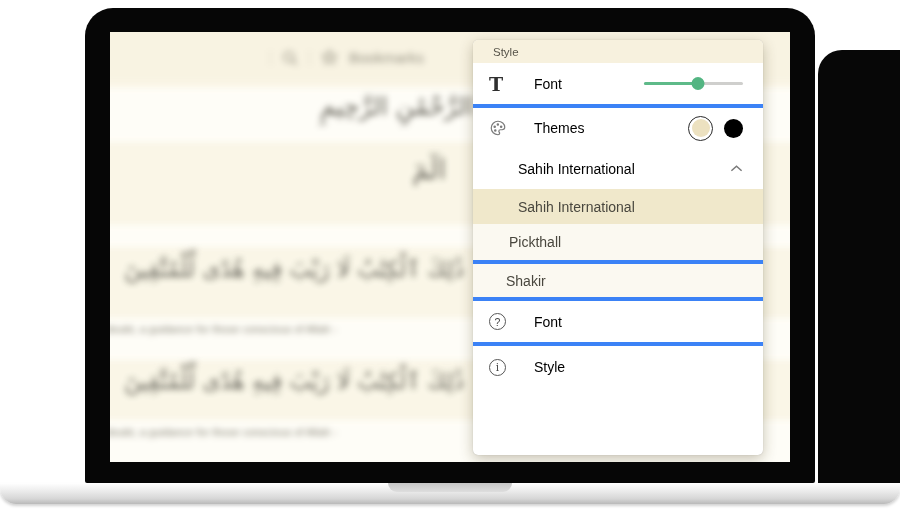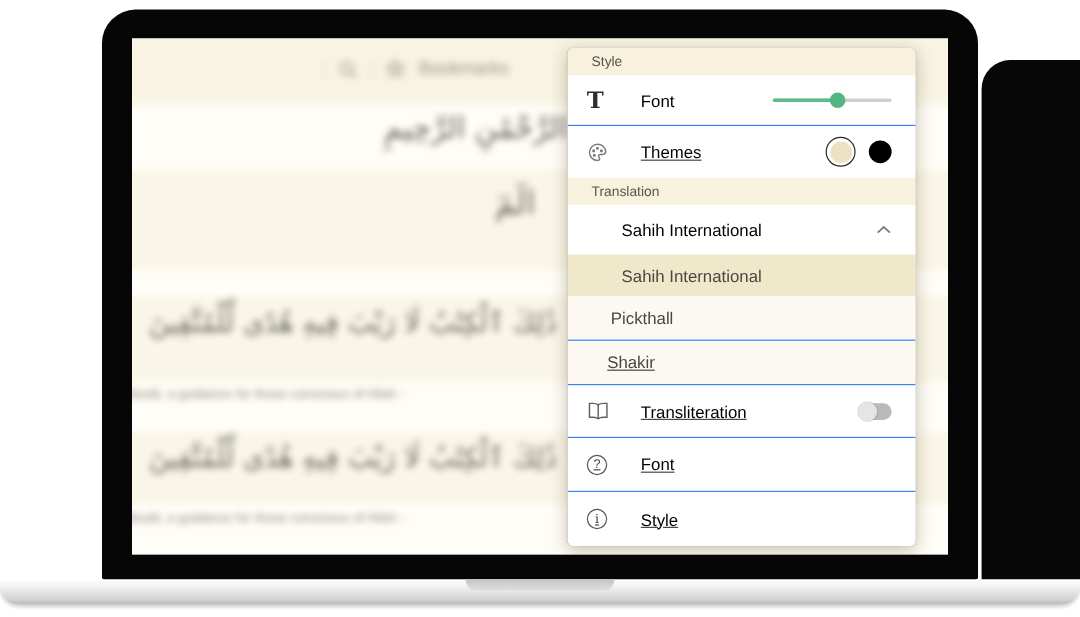--- a/index.html
+++ b/index.html
@@ -45,21 +45,21 @@
            box-shadow:0 4px 14px rgba(70,55,20,.30), 0 0 1px rgba(0,0,0,.25);
            color:#4a483f; }
   .sec-header { height:23px; background:#f7f1de; display:flex; align-items:center;
                 padding-left:20px; font-size:11.5px; color:#57544a; }
   .p-row { display:flex; align-items:center; padding:0 20px 0 16px; background:#fff; position:relative; }
   .p-row .icon-cell { width:30px; display:flex; align-items:center; justify-content:flex-start; color:#6e6e6e; }
   .p-row .lbl { font-size:14px; color:#000000; margin-left:15px; }
   .opt-row { display:flex; align-items:center; padding-left:45px; font-size:14px; color:#49473e;
              background:#fbf9f1; }
   .opt-selected { background:#f0e8cb; }
-  .hairline { border-top:1px solid #3b82f6;text-decoration:underline; }
+  .hairline { border-top:4px solid #3b82f6; }
   .spacer { flex:1; }
 
   .t-glyph { font-family:"DejaVu Serif", serif; font-size:19px; font-weight:bold; color:#2f2f2f; }
 
   
   .slider { position:relative; width:99px; height:13px; }
   .slider .track { position:absolute; left:0; right:0; top:5px; height:3px; background:#cfcfcd; border-radius:2px; }
   .slider .fill { position:absolute; left:0; top:5px; height:3px; background:#5eba89; border-radius:2px; }
   .slider .thumb { position:absolute; top:0; width:13px; height:13px; border-radius:50%;
                    background:#53b582; transform:translateX(-50%); }
@@ -154,51 +154,35 @@
           </span>
         </div>
         <span class="lbl">Themes</span>
         <div class="spacer"></div>
         <div class="swatch-ring">
           <div class="swatch-light"></div>
         </div>
         <div class="swatch-dark"></div>
       </div>
 
-      <div class="sec-header">Translation</div>
 
       <div class="p-row" style="height:41px;">
         <span class="lbl" style="margin-left:29px;">Sahih International</span>
         <div class="spacer"></div>
         <span>
           <svg width="13" height="9" viewBox="0 0 14 9" fill="none" stroke="#7a7a7a" stroke-width="1.6">
             <path d="M1.5 7 7 2 12.5 7"></path>
           </svg>
         </span>
       </div>
 
       <div class="opt-row opt-selected" style="height:35px;">Sahih International</div>
       <div class="opt-row" style="height:36px;padding-left:36px;">Pickthall</div>
       <div class="opt-row hairline" style="height:37px;padding-left:33px;">Shakir</div>
 
-      <div class="p-row hairline" style="height:44px;">
-        <div class="icon-cell">
-          <span>
-            <svg width="19" height="17" viewBox="0 0 24 20" fill="none" stroke="#5f5f5f" stroke-width="1.5">
-              <path d="M12 3.6C10.5 2.4 8.6 2 6.6 2H2.8v14.6h3.8c2 0 3.9.3 5.4 1.5 1.5-1.2 3.4-1.5 5.4-1.5h3.8V2h-3.8c-2 0-3.9.4-5.4 1.6z"></path>
-              <path d="M12 3.6v14.5"></path>
-            </svg>
-          </span>
-        </div>
-        <span class="lbl">Transliteration</span>
-        <div class="spacer"></div>
-        <div class="toggle">
-          <div class="knob"></div>
-        </div>
-      </div>
 
       <div class="p-row hairline" style="height:45px;">
         <div class="icon-cell">
           <span class="circ-icon">?</span>
         </div>
         <span class="lbl">Font</span>
       </div>
 
       <div class="p-row hairline" style="height:46px;">
         <div class="icon-cell">

